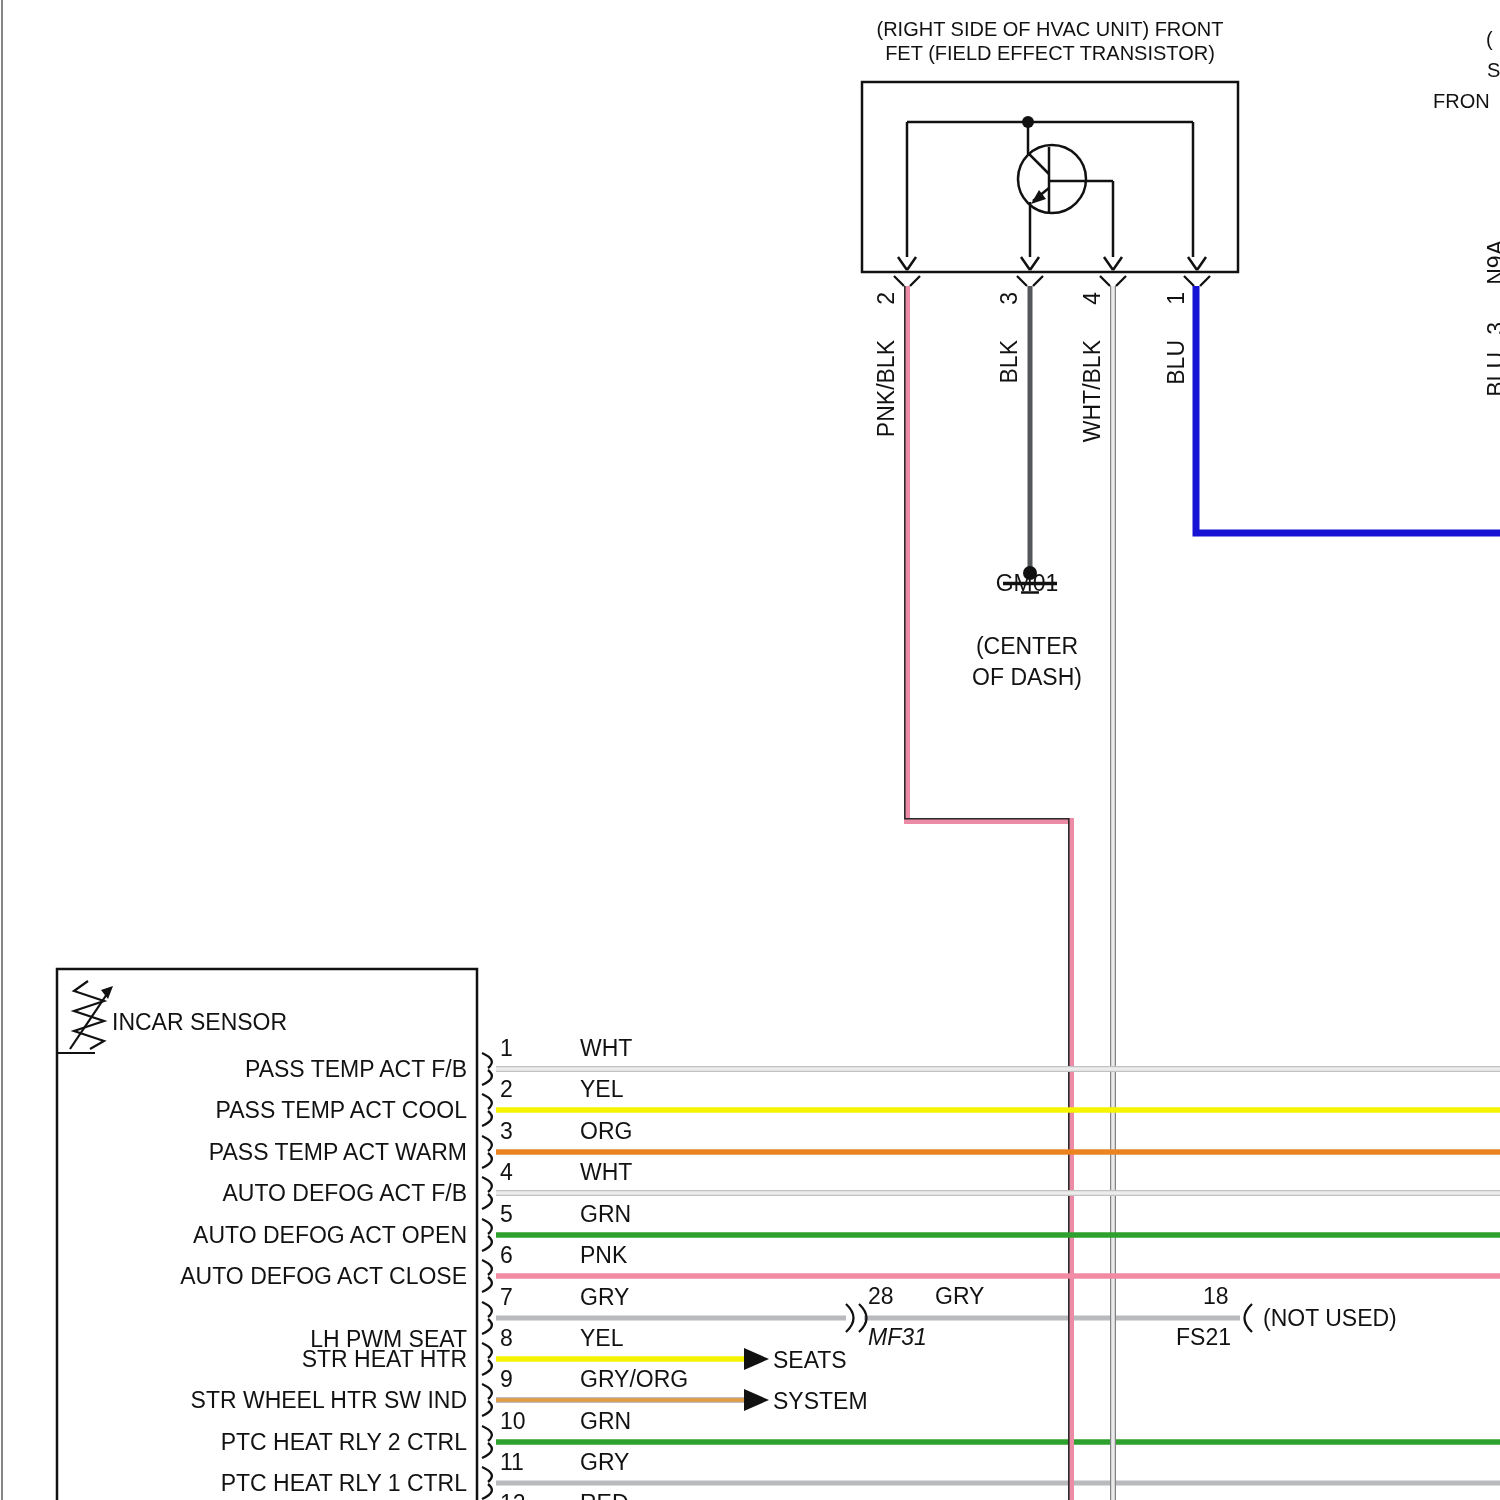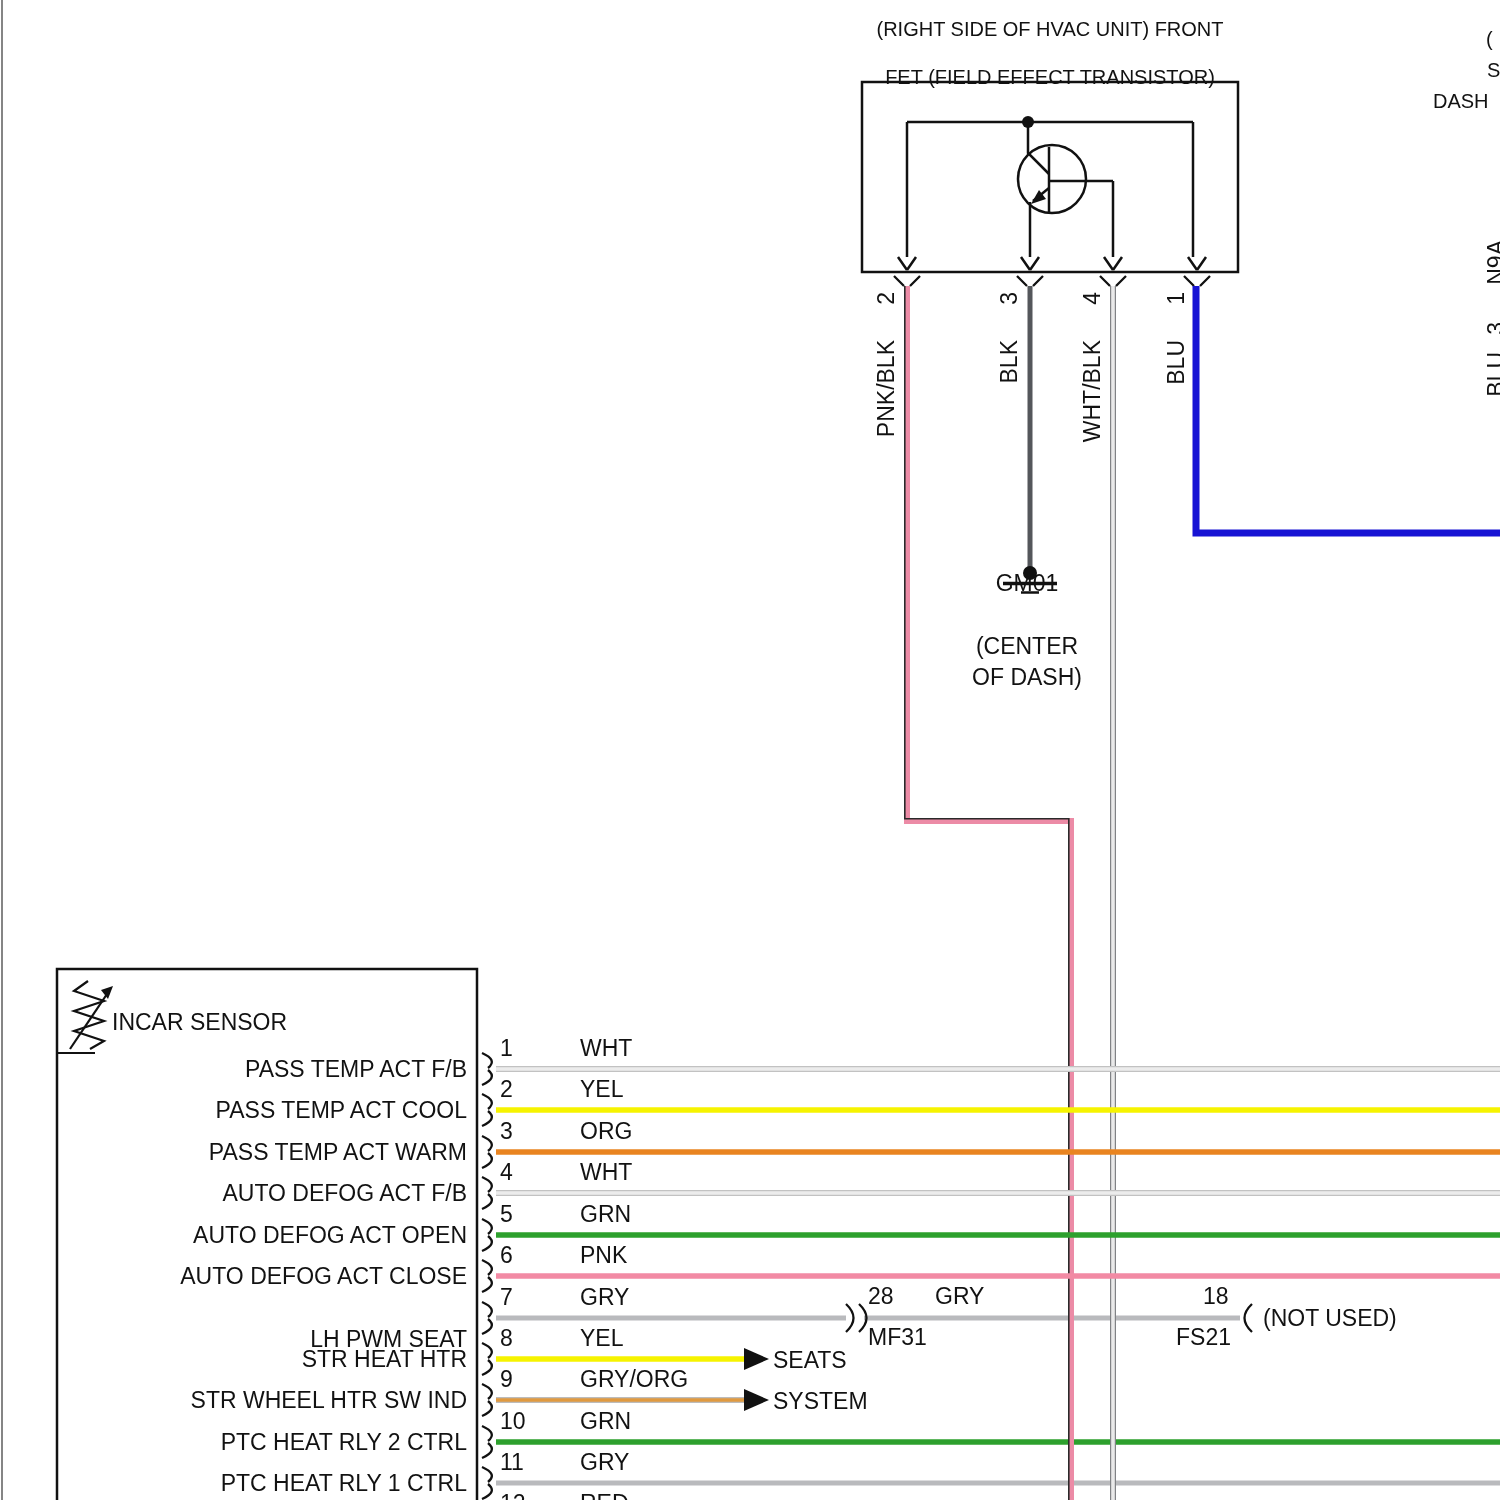--- a/index.html
+++ b/index.html
@@ -84,39 +84,39 @@
     <path d="M482,1467 Q498,1474 488,1482 M482,1499 Q498,1492 488,1484" fill="none" stroke="#111111" stroke-width="2.3"></path>
     <path d="M482,1508 Q498,1515 488,1523 M482,1540 Q498,1533 488,1525" fill="none" stroke="#111111" stroke-width="2.3"></path>
     <path d="M846,1304 Q861,1318 846,1332" fill="none" stroke="#111111" stroke-width="2.3"></path>
     <path d="M859,1304 Q874,1318 859,1332" fill="none" stroke="#111111" stroke-width="2.3"></path>
     <path d="M1252,1304 Q1237,1318 1252,1332" fill="none" stroke="#111111" stroke-width="2.3"></path>
     <polygon points="744,1348 769,1359 744,1370" fill="#111111"></polygon>
     <polygon points="744,1389 769,1400 744,1411" fill="#111111"></polygon>
   </svg>
 
 <div class="lbl big center" style="left:795px;top:16px;width:510px;">(RIGHT SIDE OF HVAC UNIT) FRONT</div>
-<div class="lbl big center" style="left:795px;top:64px;width:510px;">FET (FIELD EFFECT TRANSISTOR)</div>
+<div class="lbl big center" style="left:795px;top:40px;width:510px;">FET (FIELD EFFECT TRANSISTOR)</div>
 
 <div class="lbl big" style="left:1486px;top:26px;">(</div>
 <div class="lbl big" style="left:1487px;top:57px;">S</div>
-<div class="lbl big" style="left:1433px;top:88px;">DASH</div>
+<div class="lbl big" style="left:1433px;top:88px;">FRON</div>
 
 <div class="vlbl" style="left:1483px;top:240px;">N9A</div>
 <div class="vlbl" style="left:1483px;top:322px;">3</div>
 <div class="vlbl" style="left:1483px;top:352px;">BLU</div>
 
 <div class="lbl center" style="left:942px;top:570px;width:170px;">GM01</div>
 <div class="lbl center" style="left:942px;top:633px;width:170px;">(CENTER</div>
 <div class="lbl center" style="left:942px;top:664px;width:170px;">OF DASH)</div>
 
 <div class="lbl" style="left:112px;top:1009px;">INCAR SENSOR</div>
 
 <div class="lbl" style="left:868px;top:1283px;">28</div>
 <div class="lbl" style="left:935px;top:1283px;">GRY</div>
-<div class="lbl" style="left:868px;top:1324px;">MF31</div>
+<div class="lbl" style="left:868px;top:1324px;font-style:italic;">MF31</div>
 
 <div class="lbl" style="left:1203px;top:1283px;">18</div>
 <div class="lbl" style="left:1176px;top:1324px;">FS21</div>
 <div class="lbl" style="left:1263px;top:1305px;">(NOT USED)</div>
 
 <div class="lbl" style="left:773px;top:1347px;">SEATS</div>
 <div class="lbl" style="left:773px;top:1388px;">SYSTEM</div>
 
 <div class="vlbl" style="left: 873px; top: 292px;">2</div>
 <div class="vlbl" style="left: 873px; top: 340px;">PNK/BLK</div>

